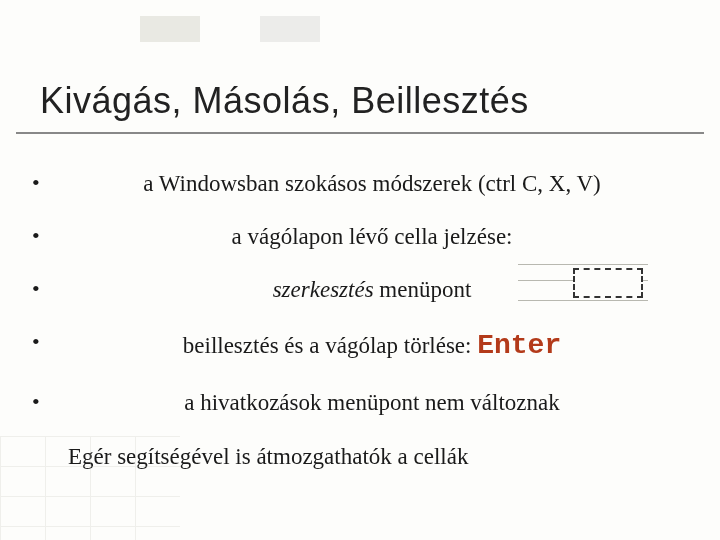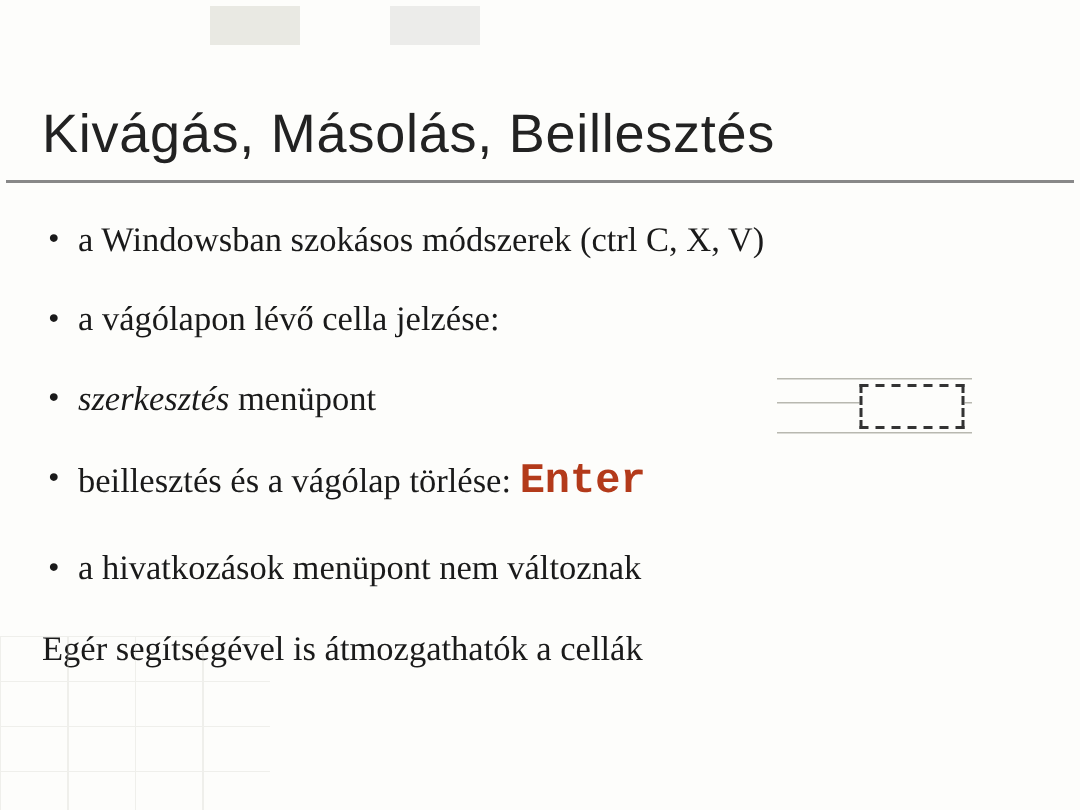--- a/index.html
+++ b/index.html
@@ -38,58 +38,60 @@
     position: absolute;
     inset: 0;
     background:
       repeating-linear-gradient(to bottom, #c9c9bf 0, #c9c9bf 1px, transparent 1px, transparent 30px),
       repeating-linear-gradient(to right, #c9c9bf 0, #c9c9bf 1px, transparent 1px, transparent 45px);
   }
   .title {
     font-family: Verdana, Geneva, sans-serif;
     font-size: 36px;
     font-weight: 400;
-    margin: 4px;
+    margin: 16px;
     padding: 64px 24px 10px 24px;
     border-bottom: 2px solid #888;
     letter-spacing: 0.5px;
     color: #222;
   }
   .body {
     padding: 18px 28px 0 28px;
   }
   ul.bullets {
     list-style: none;
     margin: 0;
     padding: 0;
   }
   ul.bullets > li {
     font-size: 23px;
     line-height: 1.35;
     margin: 0 0 22px 0;
     padding-left: 24px;
     position: relative;
+    text-align: center;
   }
   ul.bullets > li::before {
     content: "•";
     position: absolute;
     left: 4px;
     top: 0;
     font-size: 22px;
   }
   .italic { font-style: italic; }
   .mono-accent {
     font-family: "Courier New", Courier, monospace;
     font-weight: bold;
     color: #b33a1a;
     font-size: 28px;
   }
   .bottom-line {
     font-size: 23px;
     padding: 4px 23px 0 28px;
+    margin-left: 40px;
   }
   
   .clip-graphic {
     position: absolute;
     right: 72px;
     top: 244px;
     width: 130px;
     height: 46px;
     pointer-events: none;
   }

